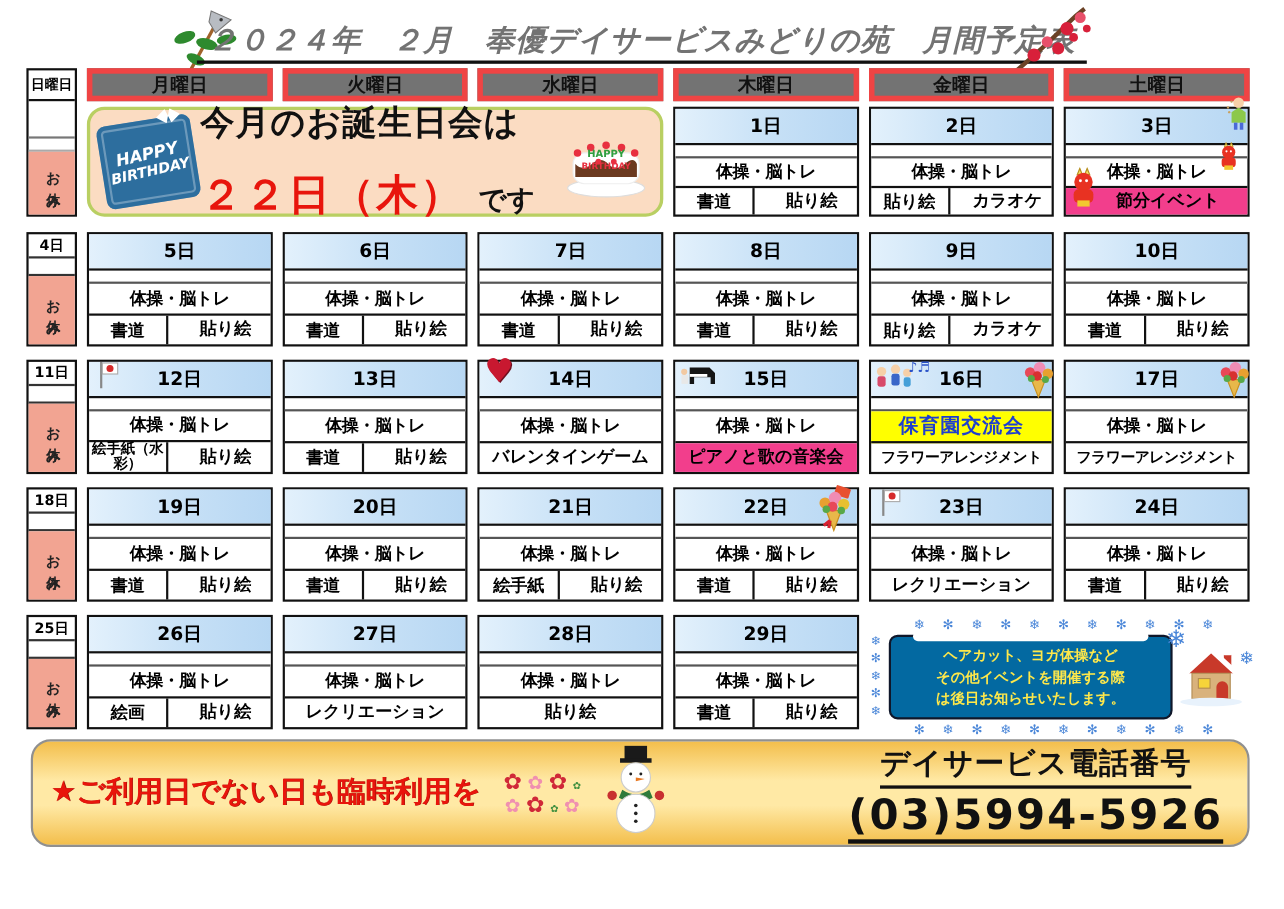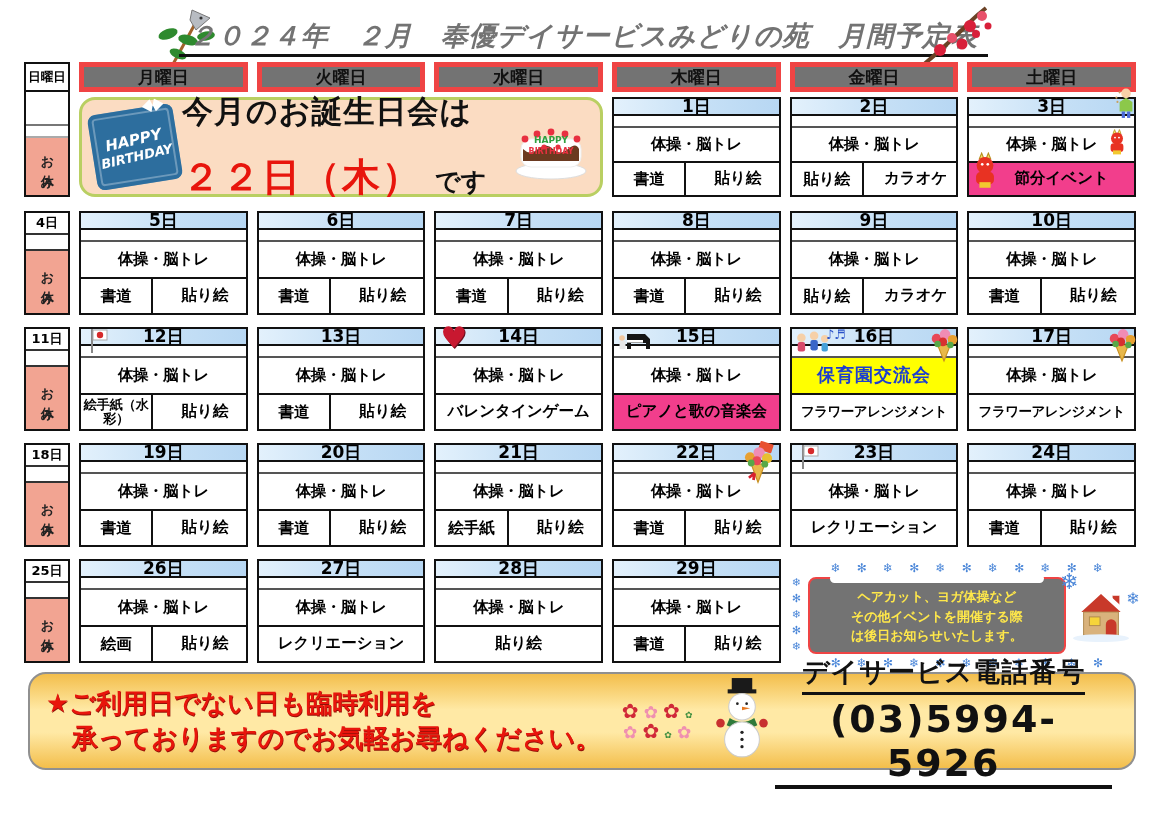--- a/index.html
+++ b/index.html
@@ -27,21 +27,21 @@
   .sun-head { height:28px; border-bottom:2px solid #111; display:flex; align-items:center; justify-content:center; font-weight:bold; font-size:12.5px; }
   .sun-date { height:22px; border-bottom:2px solid #333; display:flex; align-items:center; justify-content:center; font-weight:bold; font-size:13px; }
   .sun-strip-a { height:34px; border-bottom:2px solid #777; }
   .sun-strip-b { height:12px; border-bottom:2px solid #aaa; }
   .sun-strip-c { height:16px; border-bottom:2px solid #333; }
   .sun-rest { flex:1; background:#f2a492; display:flex; align-items:center; justify-content:center; }
   .vtext { writing-mode:vertical-rl; font-weight:bold; font-size:13px; letter-spacing:3px; color:#222; }
 
   
   .day { border:2px solid #111; background:#fff; display:flex; flex-direction:column; position:relative; }
-  .date-bar { height:17px; background:linear-gradient(90deg,#e3f1fc 0%,#c6e0f6 55%,#b7d7f3 100%); border-bottom:2px solid #111; display:flex; align-items:center; justify-content:center; font-weight:bold; font-size:17px; position:relative; }
+  .date-bar { height:33px; background:linear-gradient(90deg,#e3f1fc 0%,#c6e0f6 55%,#b7d7f3 100%); border-bottom:2px solid #111; display:flex; align-items:center; justify-content:center; font-weight:bold; font-size:17px; position:relative; }
   .strip { height:12px; border-bottom:2px solid #555; background:#fff; }
   .main-act { flex:1; border-bottom:2px solid #111; display:flex; align-items:center; justify-content:center; font-weight:bold; font-size:15.5px; letter-spacing:-0.5px; }
   .bottom { flex:1; display:flex; font-weight:bold; font-size:15.5px;gap:11px; }
   .cell-l { width:44%; border-right:2px solid #111; display:flex; align-items:center; justify-content:center; text-align:center; line-height:1.05; }
   .cell-r { flex:1; display:flex; align-items:center; justify-content:center; }
   .bottom.single { align-items:center; justify-content:center; text-align:center; }
   .small-wrap { font-size:13px; }
   .tight { font-size:13.5px; letter-spacing:-0.5px; }
   .bg-event { background:#f23e8c; }
   .bg-yellow { background:#ffff00; color:#1d3ed0; font-size:18px; letter-spacing:1px; }
@@ -70,21 +70,21 @@
   .bline2 { margin-top:19px; }
   .bdate { font-size:38px; font-weight:bold; color:#e8150c; letter-spacing:2px; }
   .bsuffix { font-size:25px; font-weight:bold; color:#111; margin-left:8px; }
   .bcake { flex:0 0 auto; }
 
   
   .notice { grid-column:6/8; position:relative; padding:2px 4px 0 18px; font-weight:bold; }
   .sf-row { color:#4a86d8; font-size:12px; letter-spacing:6px; text-align:center; line-height:1.2; white-space:nowrap; overflow:hidden; }
   .sf-left { position:absolute; left:2px; top:16px; color:#4a86d8; font-size:11px; white-space:pre-line; line-height:1.45; }
   .board-row { display:flex; align-items:center; gap:4px; margin:2px 0; }
-  .board { background:#737373; border:2px solid #ef4444; border-radius:8px; color:#ffe84a; font-size:13px; line-height:1.5; padding:8px 8px 6px; position:relative; flex:1; text-align:center; }
+  .board { background:#0369a1; border:2px solid #0f172a; border-radius:8px; color:#ffe84a; font-size:13px; line-height:1.5; padding:8px 8px 6px; position:relative; flex:1; text-align:center; }
   .snow-cap { position:absolute; top:-5px; left:8%; width:84%; height:9px; background:#fff; border-radius:5px; }
   .house-col { flex:0 0 auto; text-align:center; position:relative; }
   .sf-big { position:absolute; color:#4a86d8; font-size:22px; line-height:1; }
   .sf-big.a { top:-14px; left:-10px; } .sf-big.b { top:6px; right:-8px; font-size:16px; }
 
   
   .banner { position:absolute; left:28px; top:672px; width:1108px; height:98px; border:2px solid #909090; border-radius:18px; background:linear-gradient(180deg,#f3be4b 0%,#ffe9a5 38%,#ffe9a5 62%,#f3be4b 100%); display:flex; align-items:center; padding:0 16px; }
   .msg { color:#e8150c; font-weight:bold; font-size:26px; line-height:1.35; white-space:nowrap; text-shadow:0.5px 0.5px 0 #901008; }
   .msg-l2 { padding-left:26px; }
   .flowers { width:104px; text-align:center; line-height:1; margin-left:4px; flex:0 0 auto; }
@@ -607,21 +607,20 @@
           </div>
         </div>
         <div class="sf-row">✻ ❄ ✻ ❄ ✻ ❄ ✻ ❄ ✻ ❄ ✻</div>
       </div>
     </div>
   </div>
 
   <div class="banner">
     <div class="msg">
       <div>★ご利用日でない日も臨時利用を</div>
-      <div class="msg-l2">承っておりますのでお気軽お尋ねください。</div>
     </div>
     <div class="flowers">
       <span class="f-red">✿</span>
       <span class="f-pink">✿</span>
       <span class="f-red">✿</span>
       <span class="f-dot">✿</span><br>
       <span class="f-pink">✿</span>
       <span class="f-red">✿</span>
       <span class="f-dot">✿</span>
       <span class="f-pink">✿</span>

